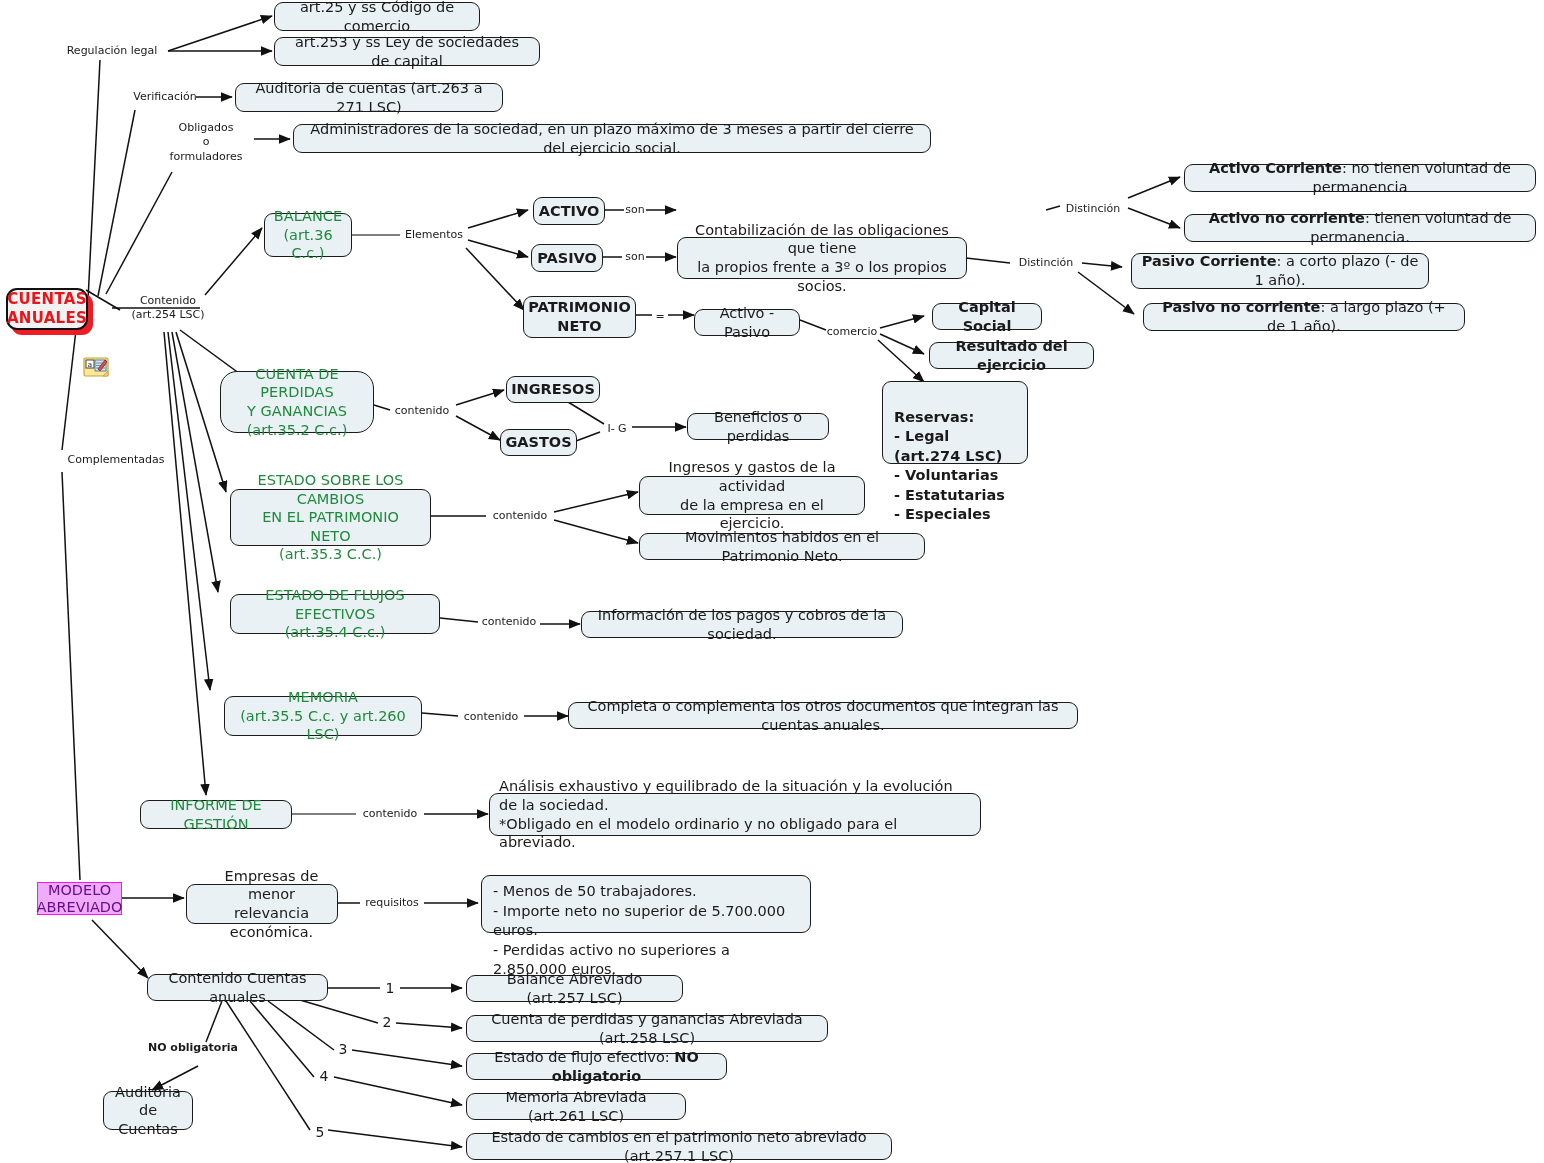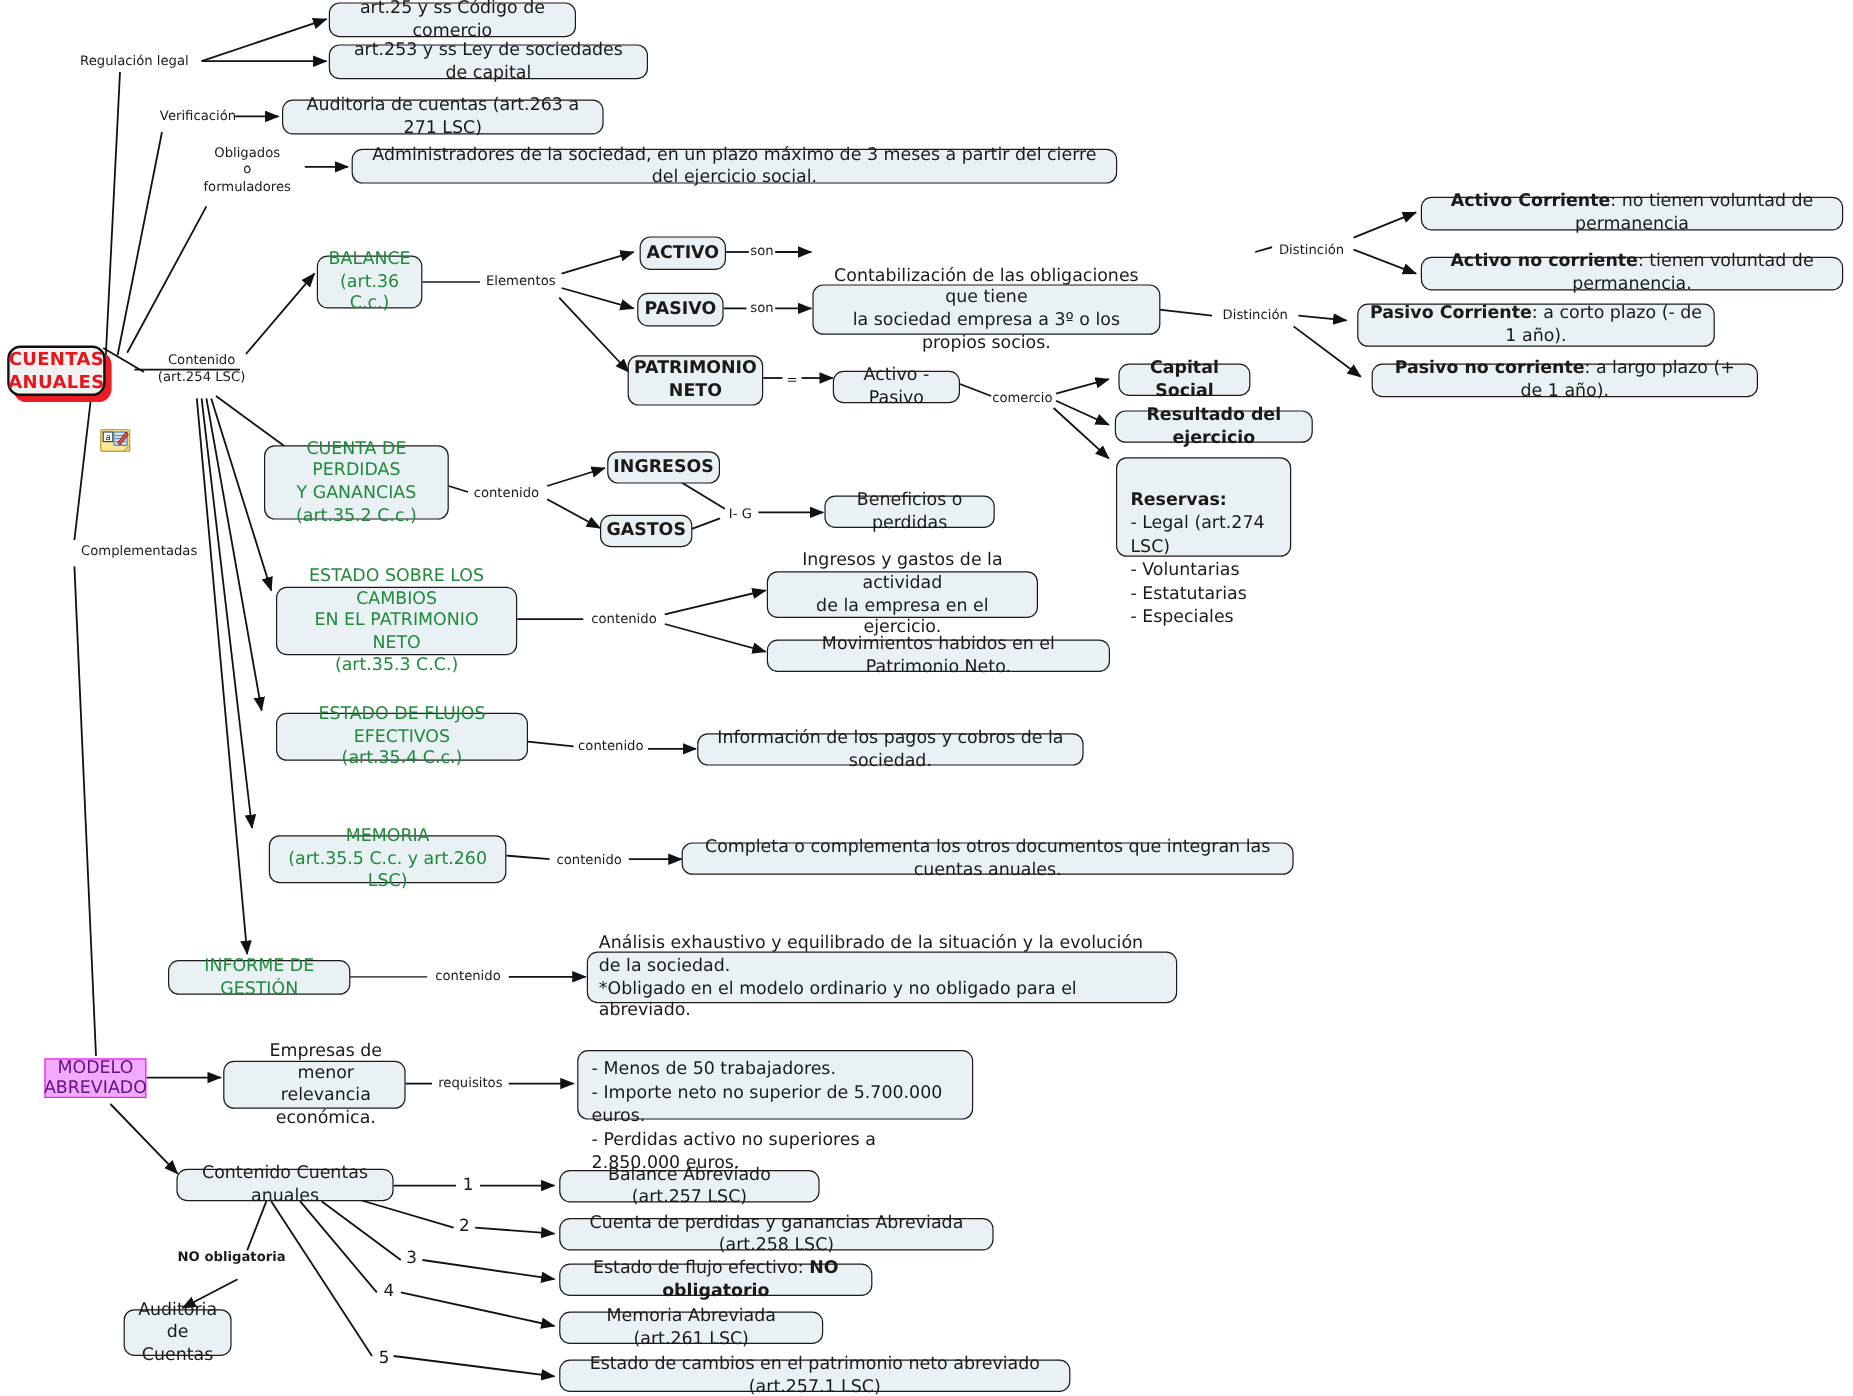--- a/index.html
+++ b/index.html
@@ -238,48 +238,48 @@
 
   <div class="node green" style="left:264px;top:213px;width:88px;height:44px;">BALANCE
 (art.36 C.c.)</div>
 
   <div class="node bold" style="left:533px;top:197px;width:72px;height:28px;">ACTIVO</div>
   <div class="node bold" style="left:531px;top:244px;width:72px;height:28px;">PASIVO</div>
   <div class="node bold" style="left:523px;top:296px;width:113px;height:42px;">PATRIMONIO
 NETO</div>
 
   <div class="node" style="left:677px;top:237px;width:290px;height:42px;">Contabilización de las obligaciones que tiene
-la sociedad empresa a 3º o los propios socios.</div>
+la propios frente a 3º o los propios socios.</div>
   <div class="node" style="left:694px;top:309px;width:106px;height:27px;">Activo - Pasivo</div>
 
   <div class="node rich" style="left:1184px;top:164px;width:352px;height:28px;">
     <span><b>Activo Corriente</b><span>: no tienen voluntad de permanencia</span></span>
   </div>
   <div class="node rich" style="left:1184px;top:214px;width:352px;height:28px;">
     <span><b>Activo no corriente</b><span>: tienen voluntad de permanencia.</span></span>
   </div>
   <div class="node rich" style="left:1131px;top:253px;width:298px;height:36px;">
     <span><b>Pasivo Corriente</b><span>: a corto plazo (- de 1 año).</span></span>
   </div>
   <div class="node rich" style="left:1143px;top:303px;width:322px;height:28px;">
     <span><b>Pasivo no corriente</b><span>: a largo plazo (+ de 1 año).</span></span>
   </div>
 
   <div class="node bold" style="left:932px;top:303px;width:110px;height:27px;">Capital Social</div>
   <div class="node bold" style="left:929px;top:342px;width:165px;height:27px;">Resultado del ejercicio</div>
 
-  <div class="node listbox" style="left:930px;top:381px;width:146px;height:83px;display:block;">
+  <div class="node listbox" style="left:882px;top:381px;width:146px;height:83px;display:block;font-weight:bold;">
     <b>Reservas:</b>
     <div style="white-space:pre-line;">- Legal (art.274 LSC)
 - Voluntarias
 - Estatutarias
 - Especiales</div>
   </div>
 
-  <div class="node green" style="left:220px;top:371px;width:154px;height:62px;">CUENTA DE PERDIDAS
+  <div class="node green" style="left:220px;top:371px;width:154px;height:62px;border-radius:17px;">CUENTA DE PERDIDAS
 Y GANANCIAS
 (art.35.2 C.c.)</div>
   <div class="node bold" style="left:506px;top:376px;width:94px;height:27px;">INGRESOS</div>
   <div class="node bold" style="left:500px;top:429px;width:77px;height:27px;">GASTOS</div>
   <div class="node" style="left:687px;top:413px;width:142px;height:27px;">Beneficios o perdidas</div>
 
   <div class="node green" style="left:230px;top:489px;width:201px;height:57px;">ESTADO SOBRE LOS CAMBIOS
 EN EL PATRIMONIO NETO
 (art.35.3 C.C.)</div>
   <div class="node" style="left:639px;top:476px;width:226px;height:39px;">Ingresos y gastos de la actividad

